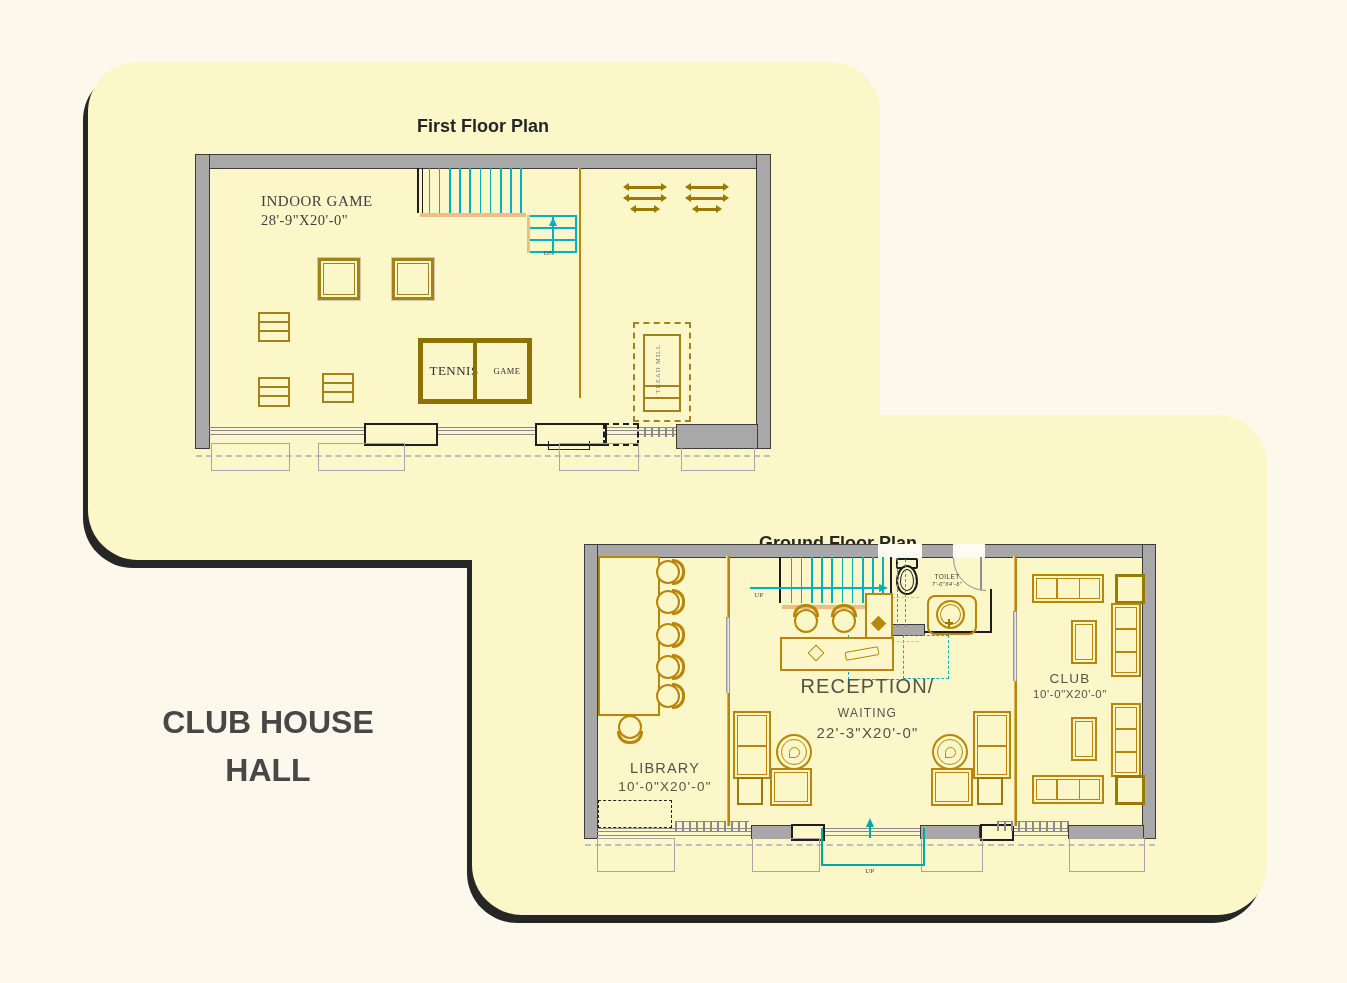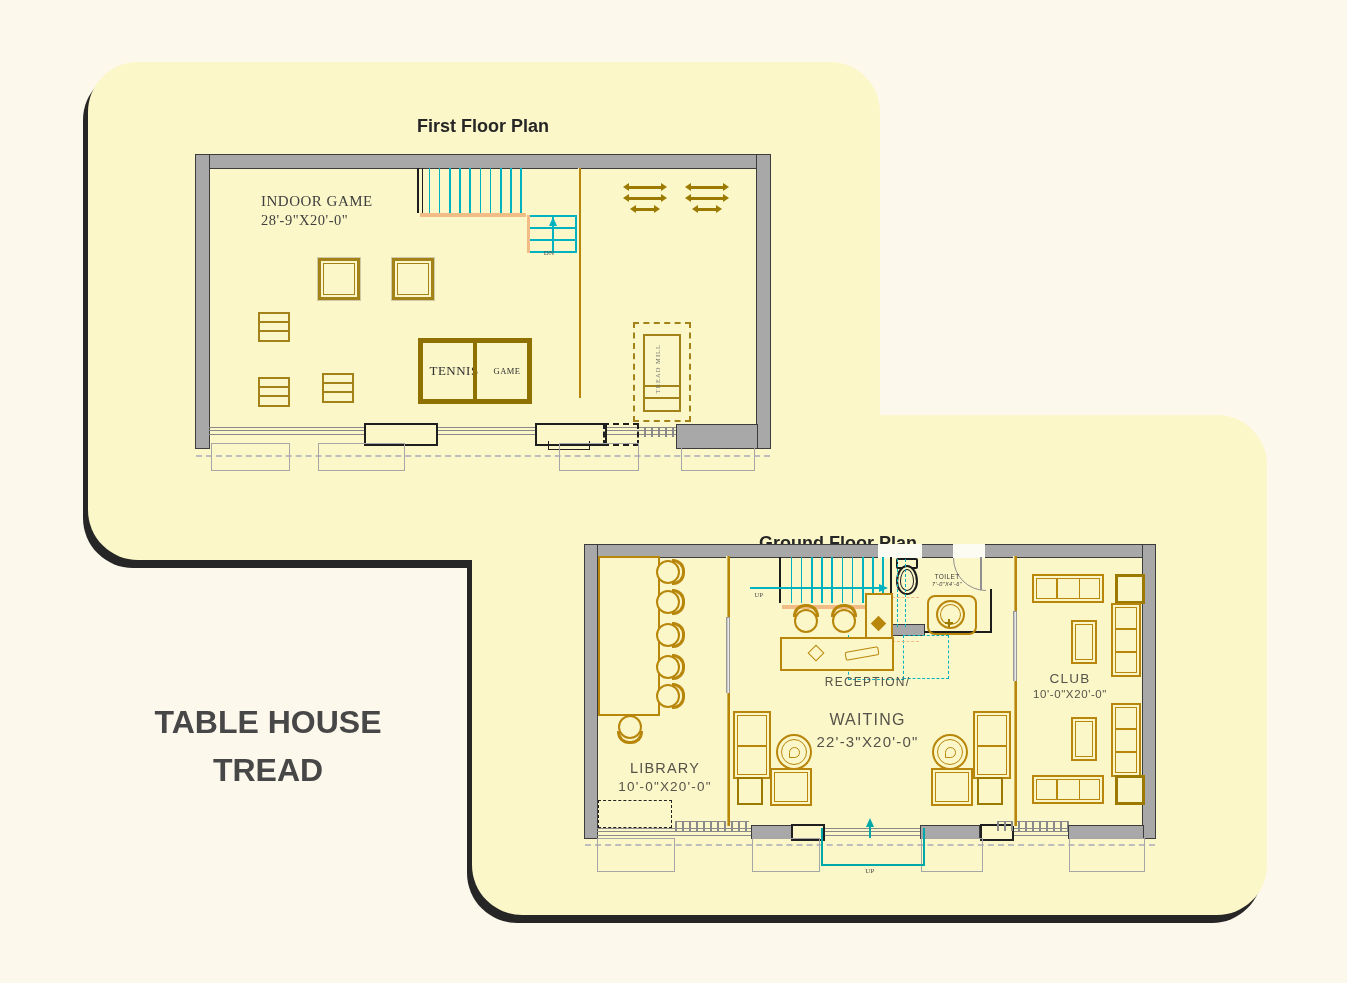--- a/index.html
+++ b/index.html
@@ -60,22 +60,22 @@
 <body>
 
 <div id="canvas">
 
   <div class="abs" style="left:0;top:0;width:100%;height:100%;filter:drop-shadow(-5px 8px 0 #262626);">
     <div class="blob" style="left:88px;top:62px;width:792px;height:498px;"></div>
     <div class="blob" style="left:472px;top:415px;width:795px;height:500px;"></div>
   </div>
 
   <div class="abs" style="left:128px;top:698px;width:280px;text-align:center;font-size:32px;font-weight:600;color:#474747;line-height:48px;">
-    <div>TABLE HOUSE</div>
-    <div>TREAD</div>
+    <div>CLUB HOUSE</div>
+    <div>HALL</div>
   </div>
 
   <div class="t-title" style="left:333px;top:116px;width:300px;">First Floor Plan</div>
 
   <div class="plan" style="left:196px;top:155px;width:574px;height:293px;">
 
     <div class="wall" style="left:0;top:0;width:574px;height:13px;"></div>
     <div class="wall" style="left:0;top:0;width:13px;height:293px;"></div>
     <div class="wall" style="left:561px;top:0;width:13px;height:293px;"></div>
 
@@ -293,22 +293,22 @@
         <i class="d" style="top:2px;bottom:2px;left:33%;width:1.6px;"></i>
         <i class="d" style="top:2px;bottom:2px;left:66%;width:1.6px;"></i>
     </div>
     <div class="abs" style="left:530px;top:230px;width:24px;height:24px;border:3.5px solid var(--gold2);"></div>
 
     <div class="t-geo" style="left:10px;top:215px;width:140px;">
       <div style="font-size:14.5px;">LIBRARY</div>
       <div style="font-size:13.5px;margin-top:3px;">10'-0"X20'-0"</div>
     </div>
     <div class="t-geo" style="left:190px;top:130px;width:185px;">
-      <div style="font-size:12px;">RECEPTION/</div>
-      <div style="font-size:16px;margin-top:22px;">WAITING</div>
+      <div style="font-size:20px;">RECEPTION/</div>
+      <div style="font-size:12px;margin-top:8px;">WAITING</div>
       <div style="font-size:15px;margin-top:4px;">22'-3"X20'-0"</div>
     </div>
     <div class="t-geo" style="left:430px;top:126px;width:110px;">
       <div style="font-size:13.5px;">CLUB</div>
       <div style="font-size:11.5px;margin-top:2px;letter-spacing:.6px;">10'-0"X20'-0"</div>
     </div>
   </div>
 
 </div>
 

